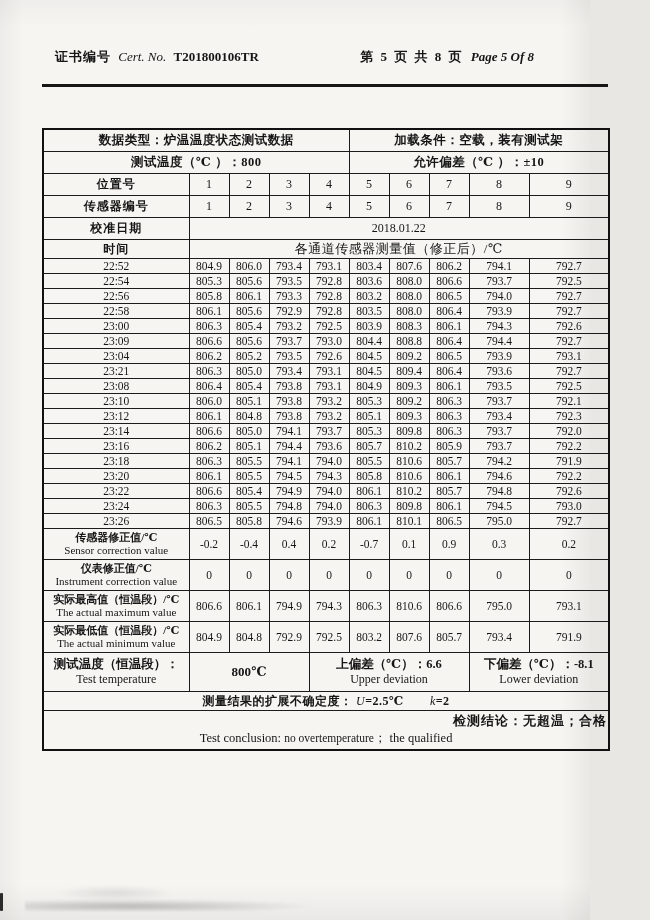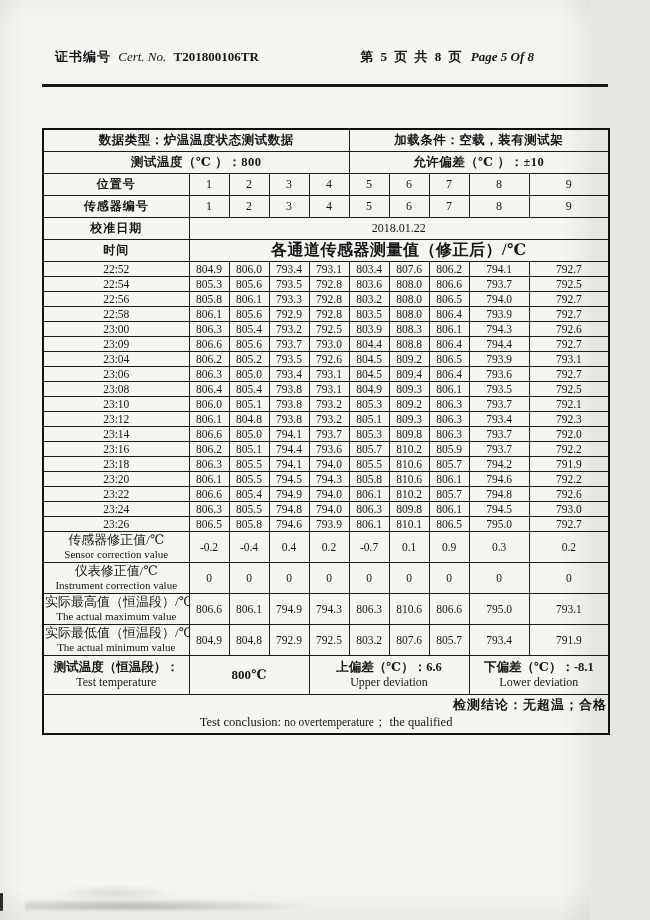--- a/index.html
+++ b/index.html
@@ -35,25 +35,25 @@
   }
   table.main td{
     border:1px solid #1b1b1b;text-align:center;vertical-align:middle;
     padding:0 1px;overflow:hidden;white-space:nowrap;
   }
   table.main{border:2px solid #111;}
   td.meta{height:21px;font-weight:bold;font-size:12.5px;letter-spacing:0.5px;}
   td.rowlabel{font-weight:bold;font-size:12px;letter-spacing:1px;height:21px;margin-left:28px;}
   td.numhead{font-size:12px;height:21px;}
   td.timehead{height:15px;font-weight:bold;font-size:12px;letter-spacing:1px;}
-  td.chanhead{height:15px;font-weight:bold;font-size:16px;letter-spacing:0.5px;margin-top:45px;}
+  td.chanhead{height:15px;font-weight:normal;font-size:13px;letter-spacing:0.5px;margin-top:45px;}
   td.t{height:14px;font-size:11.5px;}
   td.v{height:14px;font-size:11.5px;}
   td.lbl2{height:30px;white-space:normal;line-height:1.15;padding:1px 2px;}
-  .lbl2 .zh{font-size:13px;font-weight:normal;display:block;}
+  .lbl2 .zh{font-size:11px;font-weight:bold;display:block;}
   .lbl2 .en{font-size:11px;display:block;}
   td.corr{font-size:11.5px;}
   td.sumval{font-size:13px;font-weight:bold;}
   td.dev{white-space:normal;line-height:1.25;height:38px;}
   .dev .zh{font-size:12.5px;font-weight:bold;display:block;}
   .dev .en{font-size:12px;display:block;text-align:center;}
   td.uncert{height:18px;font-size:12px;font-weight:bold;letter-spacing:0.5px;}
   .ital{font-style:italic;font-weight:normal;}
   .usp{display:inline-block;width:26px;}
   td.concl{height:38px;white-space:normal;line-height:1.4;}
@@ -234,21 +234,21 @@
           <td class="v">805.2</td>
           <td class="v">793.5</td>
           <td class="v">792.6</td>
           <td class="v">804.5</td>
           <td class="v">809.2</td>
           <td class="v">806.5</td>
           <td class="v">793.9</td>
           <td class="v">793.1</td>
         </tr>
         <tr>
-          <td class="t">23:06</td>
+          <td class="t">23:21</td>
           <td class="v">806.3</td>
           <td class="v">805.0</td>
           <td class="v">793.4</td>
           <td class="v">793.1</td>
           <td class="v">804.5</td>
           <td class="v">809.4</td>
           <td class="v">806.4</td>
           <td class="v">793.6</td>
           <td class="v">792.7</td>
         </tr>
@@ -448,20 +448,26 @@
       <td class="dev" colspan="4">
         <span class="zh">上偏差（℃）：6.6</span>
         <span class="en">Upper deviation</span>
       </td>
       <td class="dev" colspan="2">
         <span class="zh">下偏差（℃）：-8.1</span>
         <span class="en">Lower deviation</span>
       </td>
     </tr>
 
+    <tr>
+      <td class="uncert" colspan="10">
+        <span>测量结果的扩展不确定度：</span>
+        <span class="ital">U</span><span>=2.5℃</span><span class="usp"></span><span class="ital">k</span><span>=2</span>
+      </td>
+    </tr>
 
     <tr>
       <td class="concl" colspan="10">
         <span class="zh">检测结论：无超温；合格</span>
         <span class="en"><span>Test conclusion: </span><span class="mono">no overtemperature</span><span>；  the qualified</span></span>
       </td>
     </tr>
   </tbody>
     </table>
 

